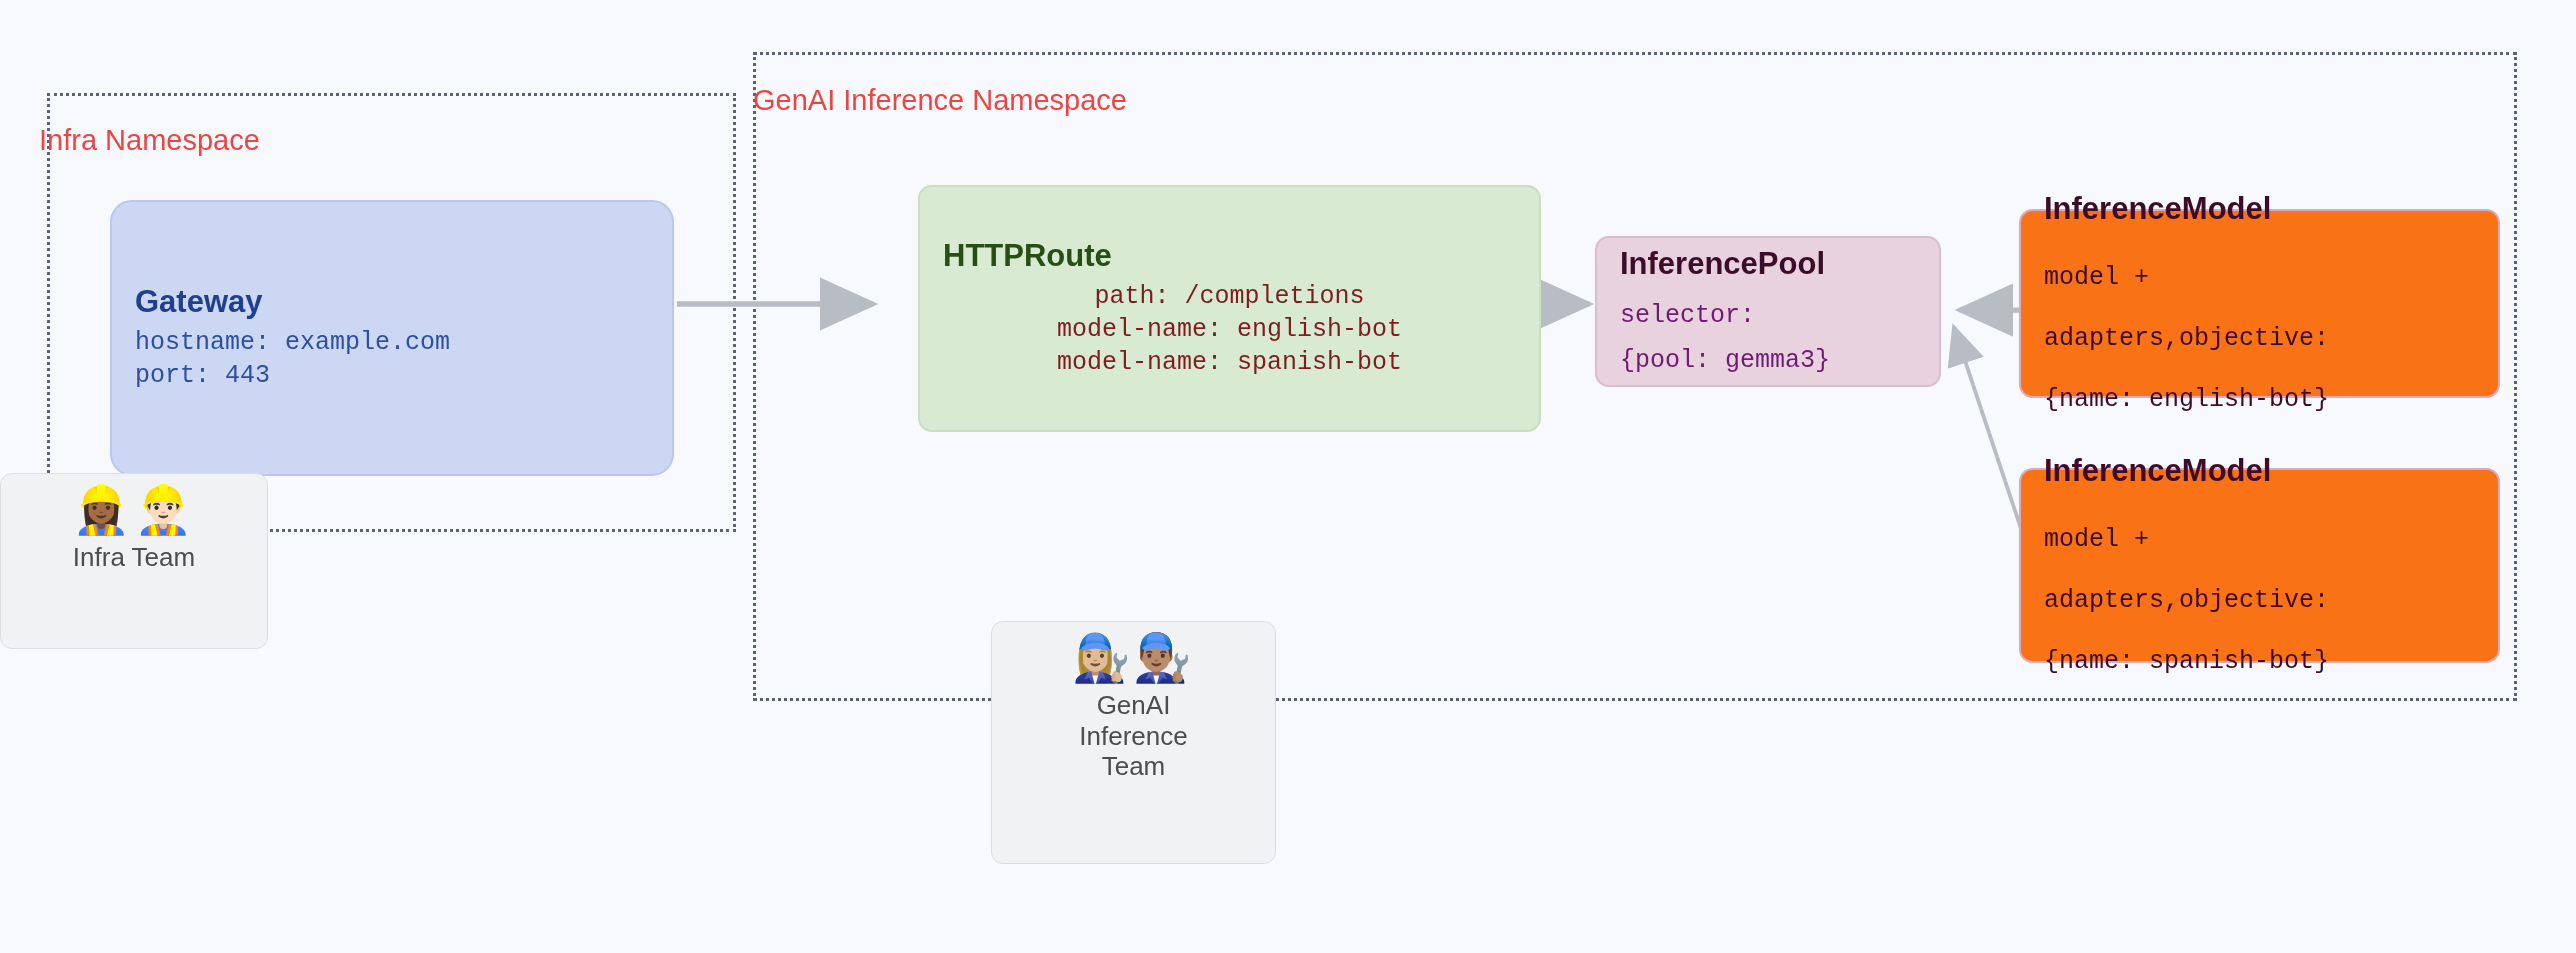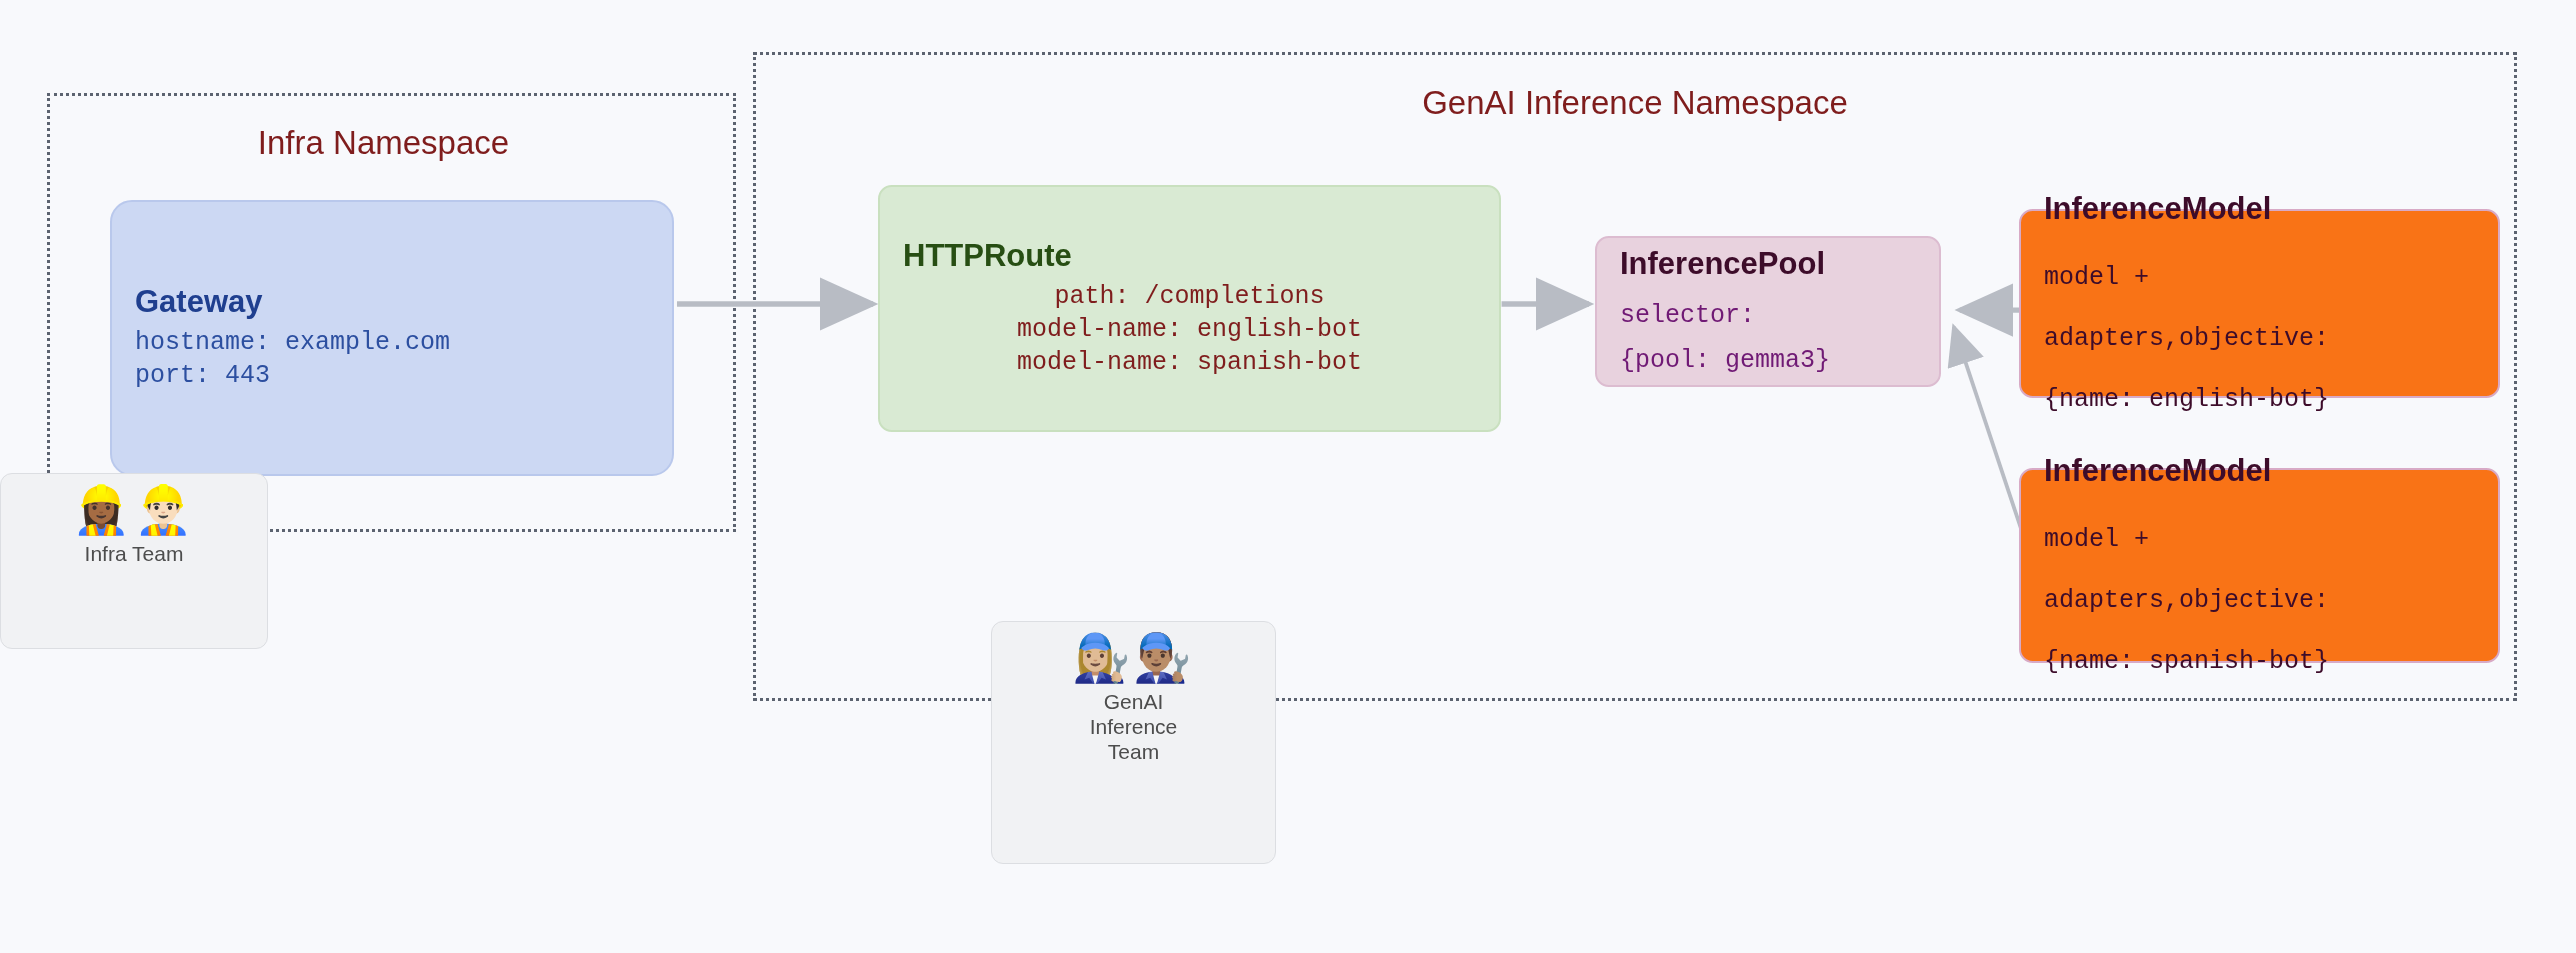--- a/index.html
+++ b/index.html
@@ -18,25 +18,25 @@
 
   
   .ns {
     position: absolute;
     border: 3px dotted #5c6370;
     box-sizing: border-box;
     background: transparent;
   }
   .ns-title {
     position: absolute;
-    font-size: 33px;
-    color: #7f1d1d;
+    font-size: 29px;
+    color: #ef4444;
     font-family: "Liberation Sans", sans-serif;
     white-space: nowrap;
-    text-align: center;
+    text-align: left;
   }
 
   
   .card {
     position: absolute;
     box-sizing: border-box;
     border-radius: 13.7px;
     border-width: 2.3px;
     border-style: solid;
     padding: 16.7px 23px;
@@ -102,21 +102,21 @@
   }
   .team-emojis {
     font-size: 47px;
     line-height: 1;
     letter-spacing: 3px;
     white-space: nowrap;
     font-family: "DejaVu Sans", sans-serif;
   }
   .team-label {
     margin-top: 9px;
-    font-size: 21px;
+    font-size: 26px;
     line-height: 1.18;
     color: #4d4d4d;
     text-align: center;
     font-family: "Liberation Sans", sans-serif;
   }
 
   
   .edges {
     position: absolute;
     left: 0; top: 0;
@@ -167,21 +167,21 @@
       <line x1="2660" y1="700" x2="2570" y2="430" stroke="#b8bcc4" stroke-width="5" marker-end="url(#ah-d)"></line>
     </g>
   </svg>
 
   <div class="card gateway" style="left:110px; top:200px; width:564px; height:276px;border-radius:22px;">
     <div class="card-title">Gateway</div>
     <div class="card-body">hostname: example.com</div>
     <div class="card-body">port: 443</div>
   </div>
 
-  <div class="card httproute" style="left:878px; top:185px; width:623px; height:247px;">
+  <div class="card httproute" style="left:918px; top:185px; width:623px; height:247px;">
     <div class="card-title">HTTPRoute</div>
     <div class="card-body">path: /completions</div>
     <div class="card-body">model-name: english-bot</div>
     <div class="card-body">model-name: spanish-bot</div>
   </div>
 
   <div class="card pool" style="left:1595px; top:236px; width:346px; height:151px;gap:12px;">
     <div class="card-title">InferencePool</div>
     <div class="card-body">selector:</div>
     <div class="card-body">{pool: gemma3}</div>

